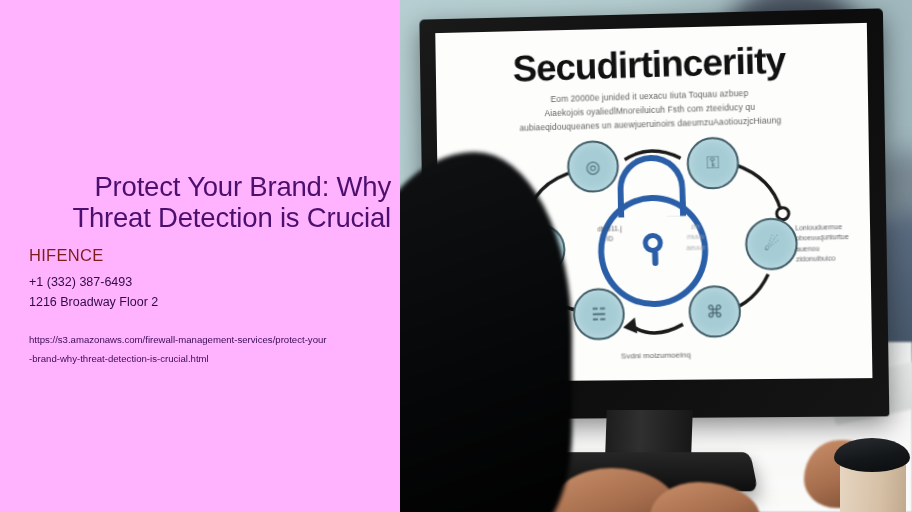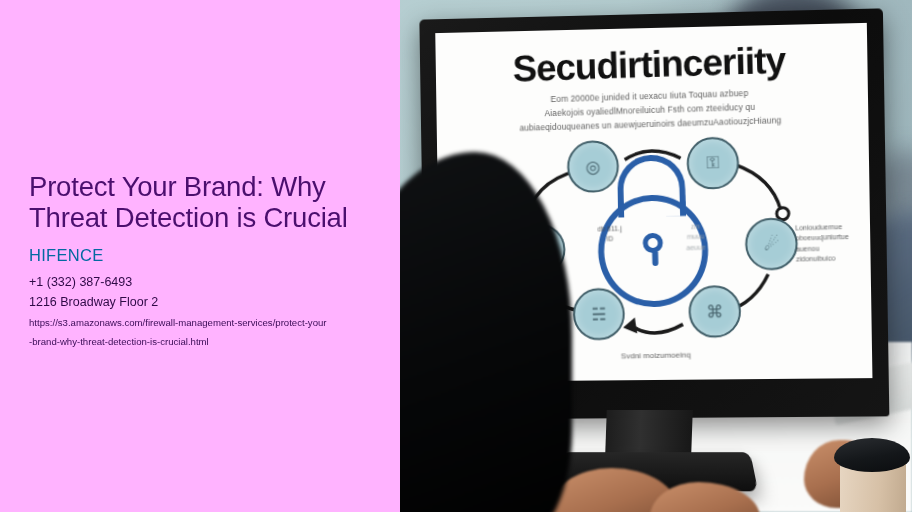--- a/index.html
+++ b/index.html
@@ -28,36 +28,37 @@
     width:362px;
   }
   .post-title {
     font-family:"Liberation Sans", sans-serif;
     font-size:27.5px;
     line-height:1.12;
     font-weight:400;
     color:#4b0f6e;
     letter-spacing:-0.2px;
     margin-bottom:12px;
+    text-align:right;
   }
   .brand-name {
     font-size:16.5px;
     font-weight:400;
-    color:#0369a1;
+    color:#7f1d1d;
     letter-spacing:0.3px;
     margin-bottom:7px;
   }
   .contact-line {
     font-size:12.5px;
     font-weight:400;
     color:#2f0a47;
     line-height:1.63;
   }
   .url-block {
-    margin-top:2px;
+    margin-top:19px;
   }
   .url-line {
     font-size:9.6px;
     color:#3a0c56;
     line-height:1.95;
     word-break:break-all;
   }
 
   
   .photo-panel {

